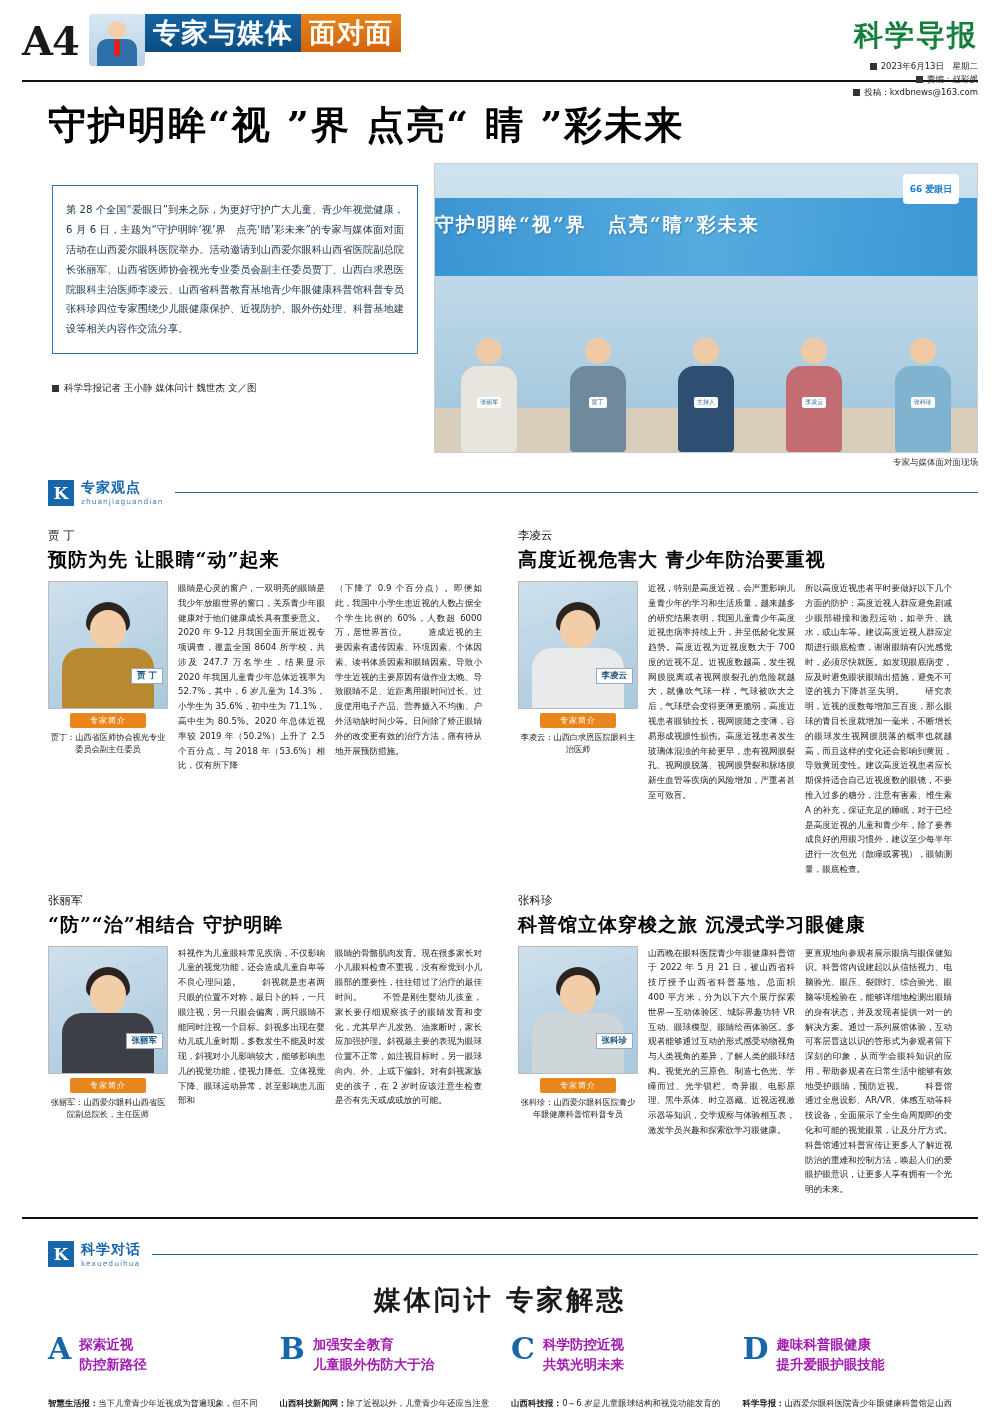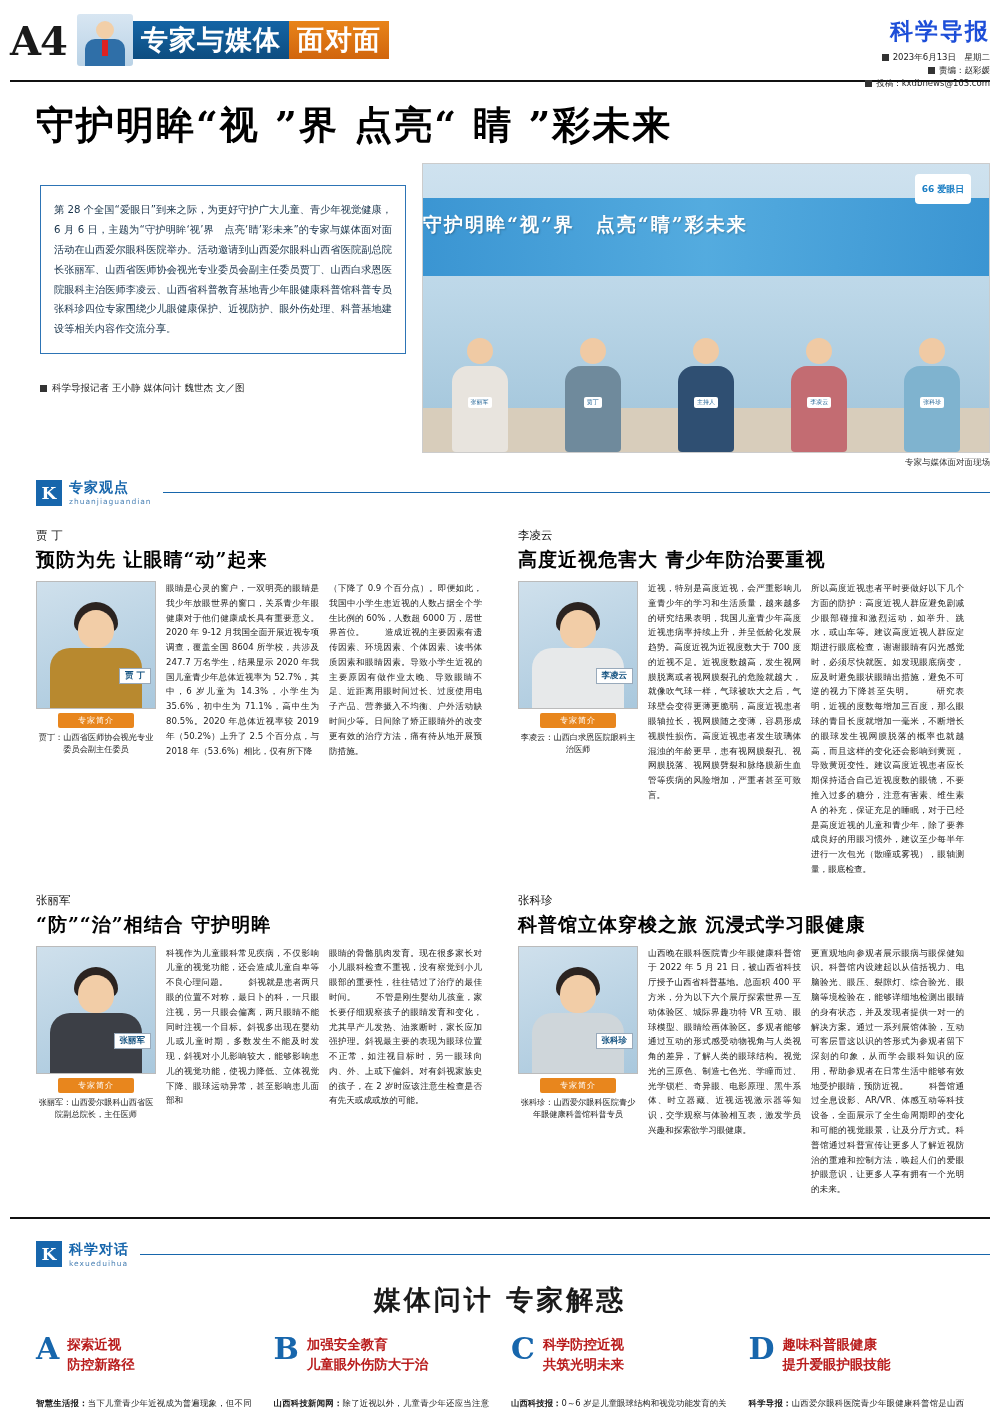--- a/index.html
+++ b/index.html
@@ -5,51 +5,51 @@
   * { box-sizing: border-box; }
   html, body { margin:0; padding:0; }
   body {
     width:1000px; height:1413px;
     background:#ffffff;
     font-family:"DejaVu Sans", sans-serif;
     color:#1a1a1a;
     position:relative;
     overflow:hidden;
   }
-  .page { width:1000px; height:1413px; position:relative; padding:14px 10px; }
+  .page { width:1000px; height:1413px; position:relative; padding:14px 22px; }
 
   
   .masthead {
     display:flex; align-items:flex-start; justify-content:space-between;
     border-bottom:2px solid #111; padding-bottom:6px; height:68px;
   }
   .mh-left { display:flex; align-items:center; gap:10px; }
   .page-no { font-size:40px; font-weight:bold; font-family:"DejaVu Serif", serif; letter-spacing:-1px; }
-  .logo-block { display:flex; align-items:center; }
+  .logo-block { display:flex; align-items:flex-start; }
   .logo-person {
     width:56px; height:52px; background:linear-gradient(#d8e6f2,#b9d2e6);
     border-radius:3px; position:relative; overflow:hidden;
   }
   .logo-person .head { position:absolute; left:19px; top:7px; width:18px; height:18px; border-radius:50%; background:#f2cfa8; }
   .logo-person .body { position:absolute; left:8px; top:25px; width:40px; height:27px; background:#2f6fa8; border-radius:10px 10px 0 0; }
   .logo-person .tie { position:absolute; left:25px; top:26px; width:6px; height:16px; background:#d22; }
   .logo-text {
     background:linear-gradient(#1464a5,#0d4d80);
     color:#fff; font-size:27px; font-weight:bold; padding:4px 8px;
     font-family:"DejaVu Serif", serif; letter-spacing:1px; line-height:1.1;
   }
   .logo-text2 {
     background:linear-gradient(#e8841a,#d1650d);
     color:#fff; font-size:27px; font-weight:bold; padding:4px 8px;
     font-family:"DejaVu Serif", serif; letter-spacing:1px; line-height:1.1;
   }
   .mh-right { text-align:right; padding-top:2px; }
   .paper-name {
-    font-size:23px; font-weight:bold; font-family:"DejaVu Serif", serif;
-    letter-spacing:2px; color:#1d4ed8; margin-bottom:4px;
+    font-size:29px; font-weight:bold; font-family:"DejaVu Serif", serif;
+    letter-spacing:2px; color:#15803d; margin-bottom:4px;
   }
   .mh-meta { font-size:8.5px; color:#222; line-height:1.55; }
   .mh-meta div { display:flex; justify-content:flex-end; align-items:center; gap:4px; }
   .sqr { display:inline-block; width:7px; height:7px; background:#333; }
 
   
   .headline {
     text-align:left; font-size:38px; font-weight:bold;
     font-family:"DejaVu Serif", serif; letter-spacing:2px;
     margin:18px 0 12px 26px; color:#000;
@@ -131,21 +131,21 @@
 
   
   .dialog-sec { margin-top:14px; border-top:2px solid #111; padding-top:12px; }
   .dialog-title {
     text-align:center; font-size:27px; font-weight:bold; font-family:"DejaVu Serif", serif;
     letter-spacing:3px; margin:14px 0 16px;
   }
   .qa-grid { display:grid; grid-template-columns:repeat(4,1fr); gap:0 22px; padding:0 26px; }
   .qa-head { display:flex; align-items:flex-start; gap:8px; margin-bottom:10px; min-height:52px; }
   .qa-letter { font-size:30px; font-weight:bold; color:#1766ac; font-family:"DejaVu Serif", serif; line-height:1; }
-  .qa-q { font-size:13.5px; font-weight:bold; line-height:1.5; font-family:"DejaVu Serif", serif; color:#b91c1c; }
+  .qa-q { font-size:13.5px; font-weight:bold; line-height:1.5; font-family:"DejaVu Serif", serif; color:#a21caf; }
   .qa-body { font-size:8.4px; line-height:1.78; text-align:justify; color:#222; }
   .qa-body p { margin:0 0 7px; }
   .qa-body .src { font-weight:bold; }
 </style>
 </head>
 <body>
 
 <div class="page">
 
   <div class="masthead">

